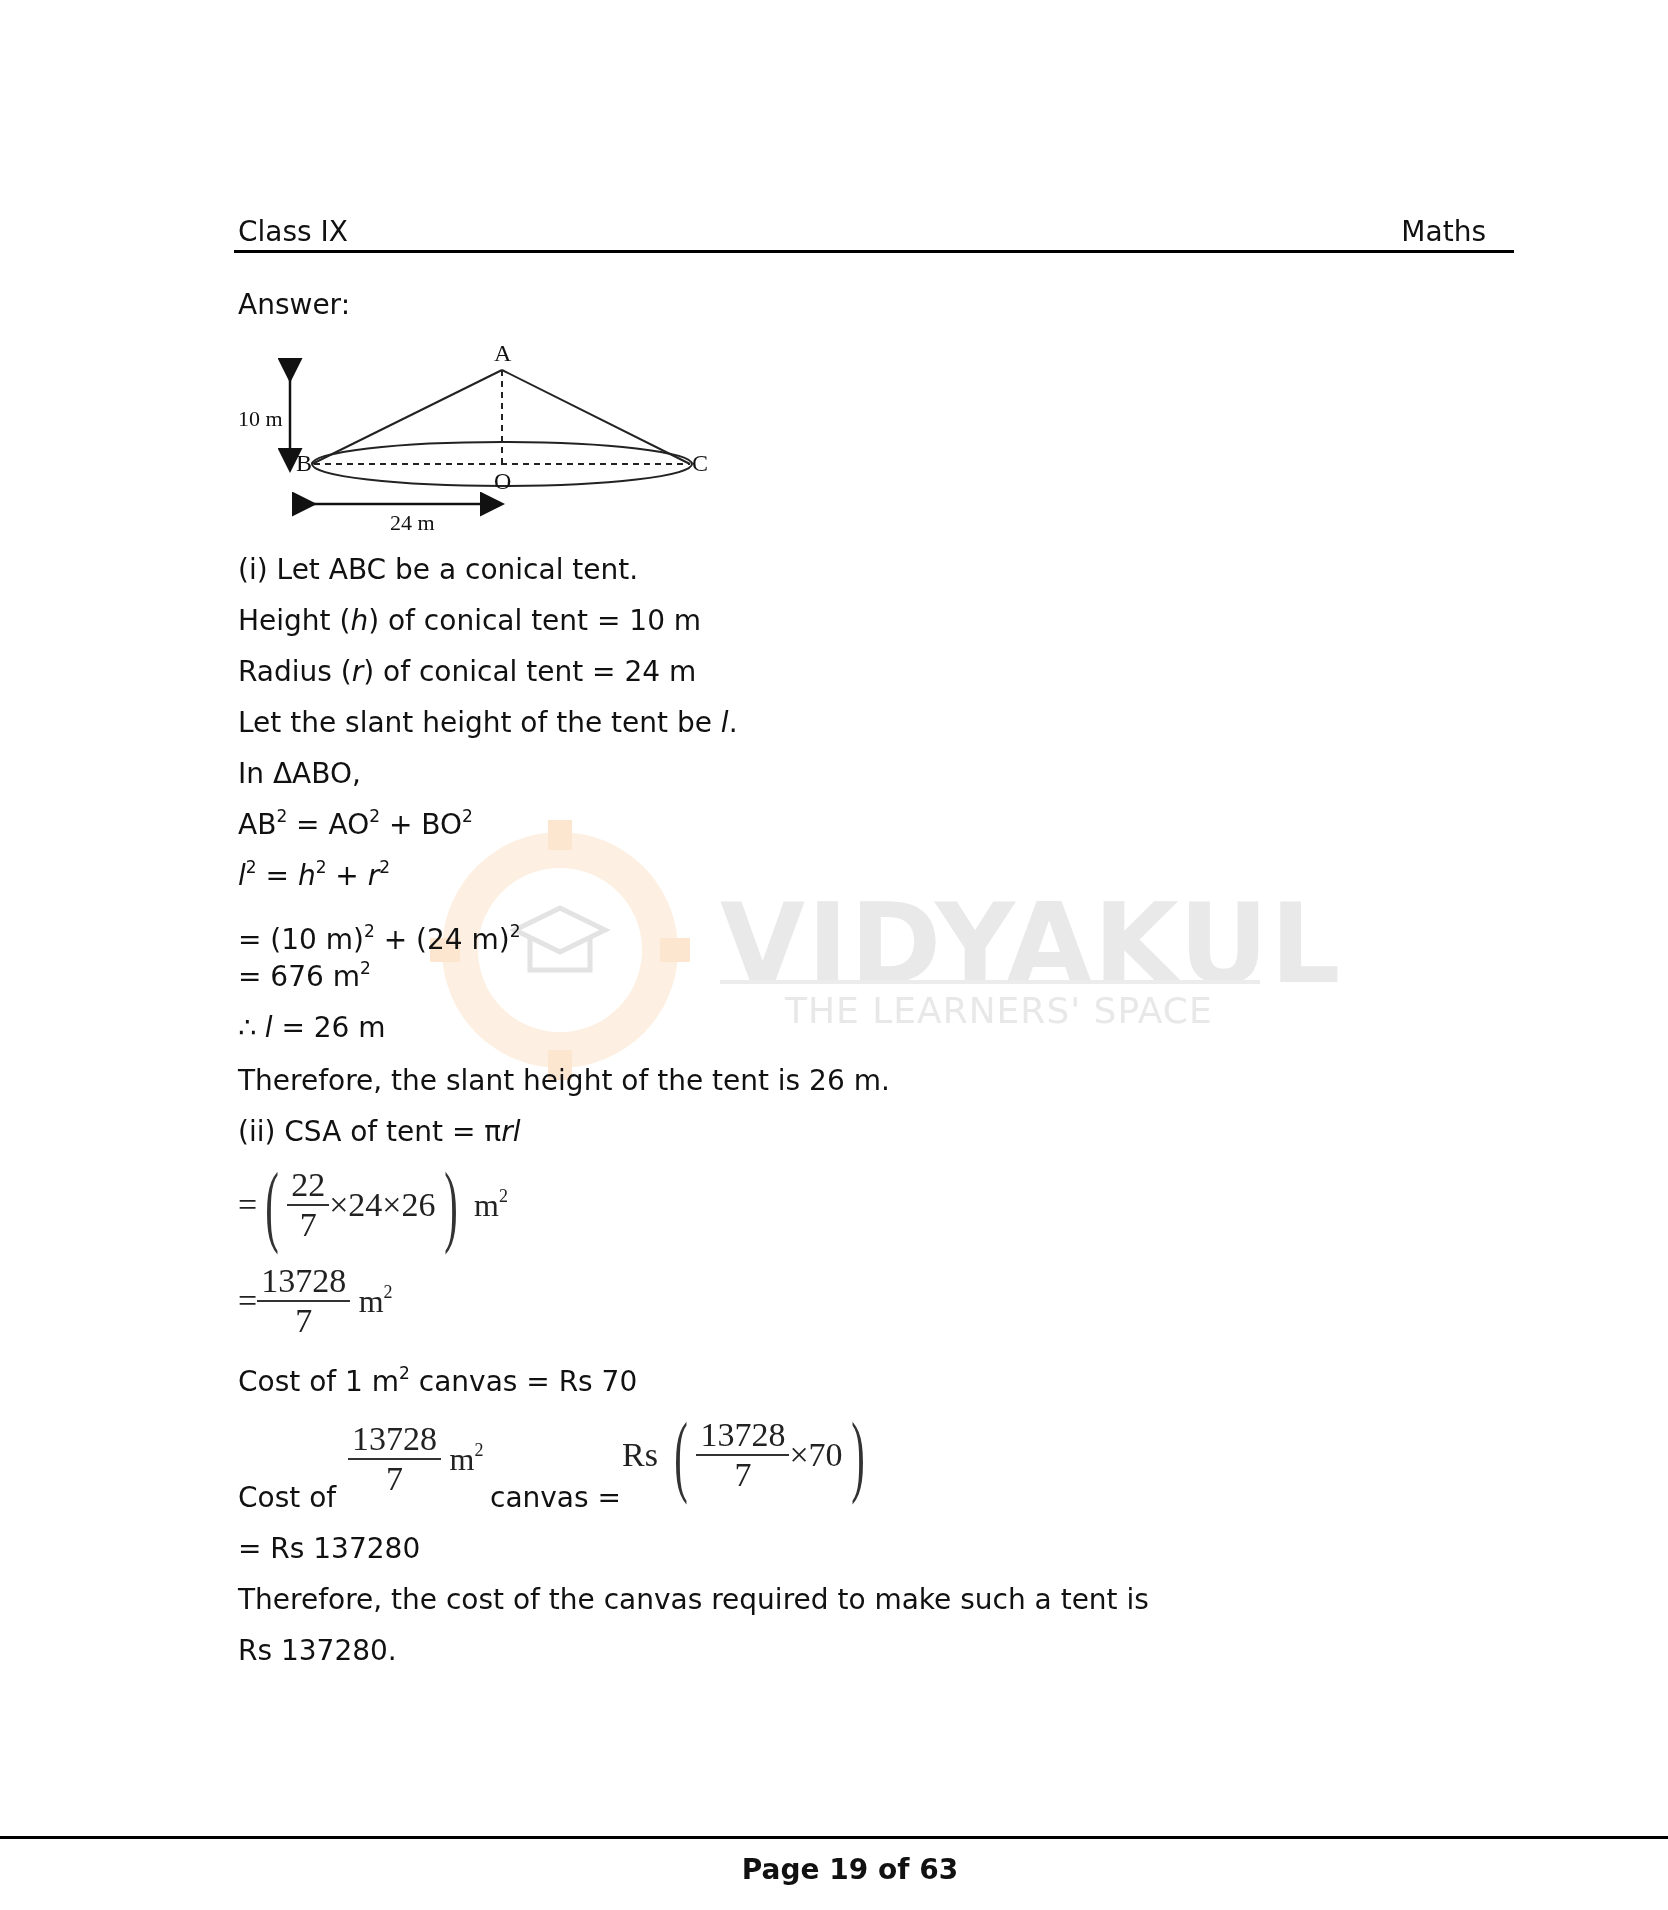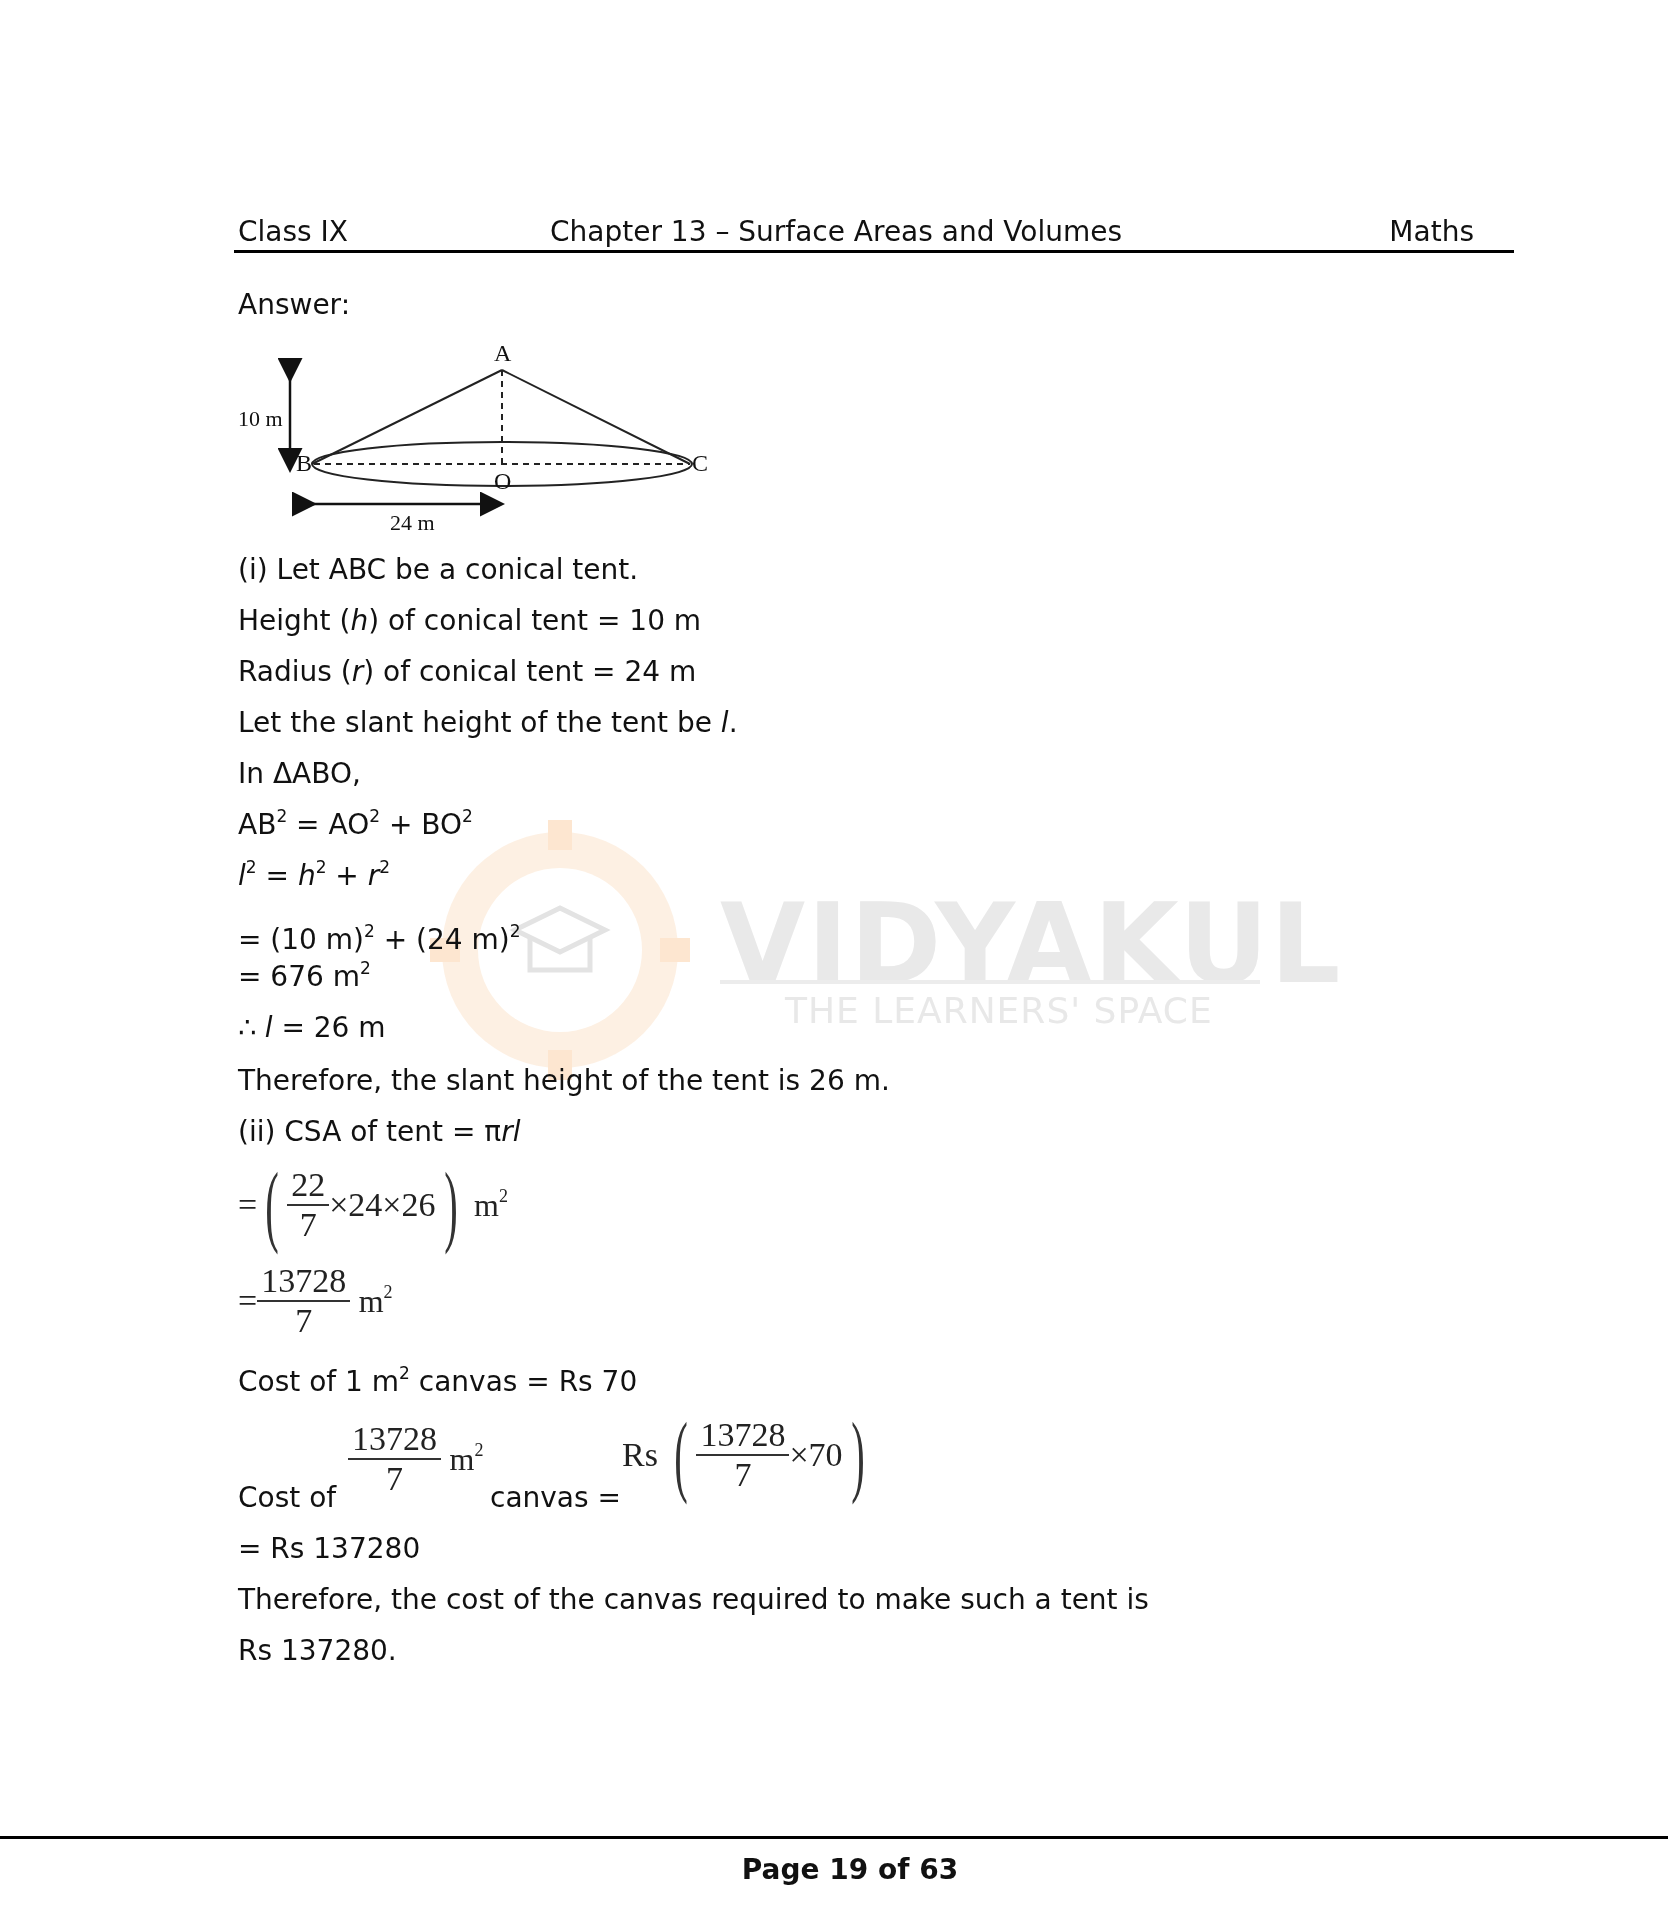--- a/index.html
+++ b/index.html
@@ -6,21 +6,21 @@
     body {
       width: 1668px; height: 1910px; position: relative; overflow: hidden;
       font-family: "DejaVu Sans", sans-serif; color: #111;
     }
     .header {
       position: absolute; left: 234px; top: 212px; width: 1280px; height: 40px;
       font-size: 28px; line-height: 40px;
     }
     .header .left { position: absolute; left: 4px; top: 0; }
     .header .center { position: absolute; left: 316px; top: 0; }
-    .header .right { position: absolute; right: 40px; top: 0; }
+    .header .right { position: absolute; right: 28px; top: 0; }
     .header-rule {
       position: absolute; left: 234px; top: 250px; width: 1280px; height: 3px; background: #000;
     }
     .line {
       position: absolute; left: 238px; font-size: 28px; line-height: 36px; white-space: nowrap;
     }
     .line sup { font-size: 17px; vertical-align: 12px; line-height: 0; }
     .serif { font-family: "Liberation Serif", "DejaVu Serif", serif; }
     .frac {
       display: inline-block; vertical-align: middle; text-align: center;
@@ -48,21 +48,20 @@
     .wm-sub {
       position: absolute; left: 365px; top: 170px; font-size: 36px; color: #e8e8e8; letter-spacing: 1px;
     }
     .diagram { position: absolute; left: 232px; top: 338px; }
   </style>
 </head>
 <body>
 
 <div class="header">
   <span class="left">Class IX</span>
-  <span class="center">Chapter 13 – Surface Areas and Volumes</span>
   <span class="right">Maths</span>
 </div>
 <div class="header-rule"></div>
 
 <div class="watermark">
   <svg width="300" height="260" viewBox="0 0 300 260" style="position:absolute;left:0;top:0;">
     <circle cx="140" cy="130" r="118" fill="#fdeee0" opacity="0.9"></circle>
     <g fill="#fde6d0">
       <rect x="128" y="0" width="24" height="30"></rect>
       <rect x="128" y="230" width="24" height="30"></rect>

